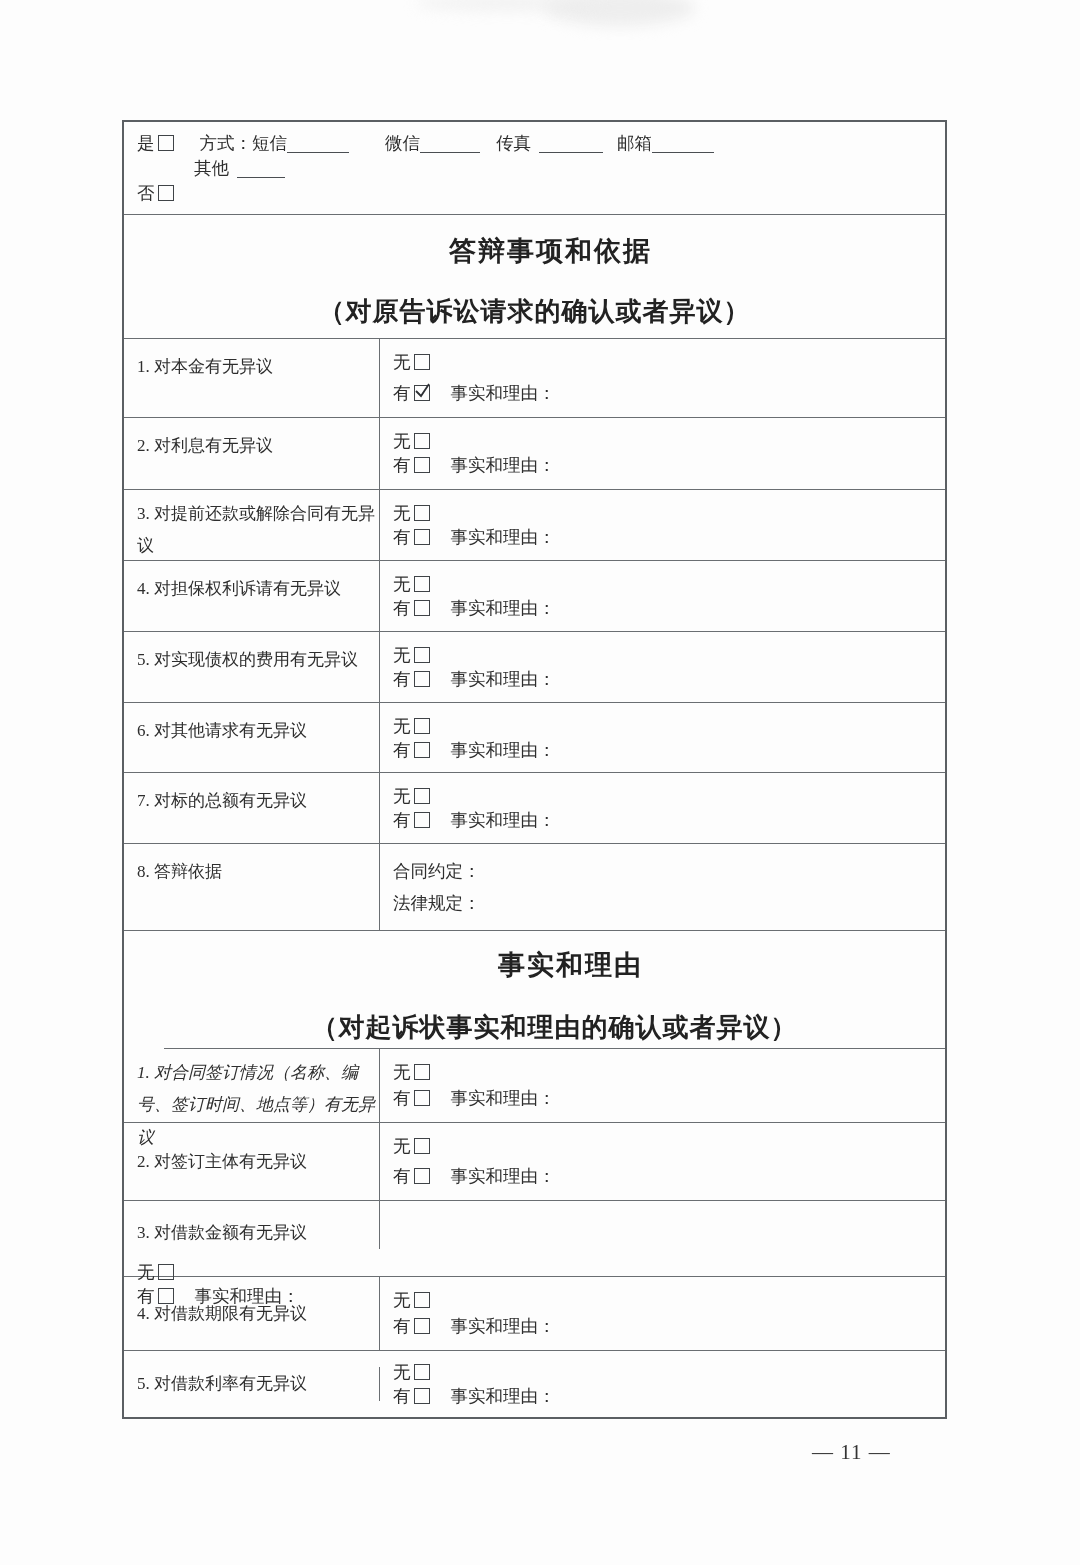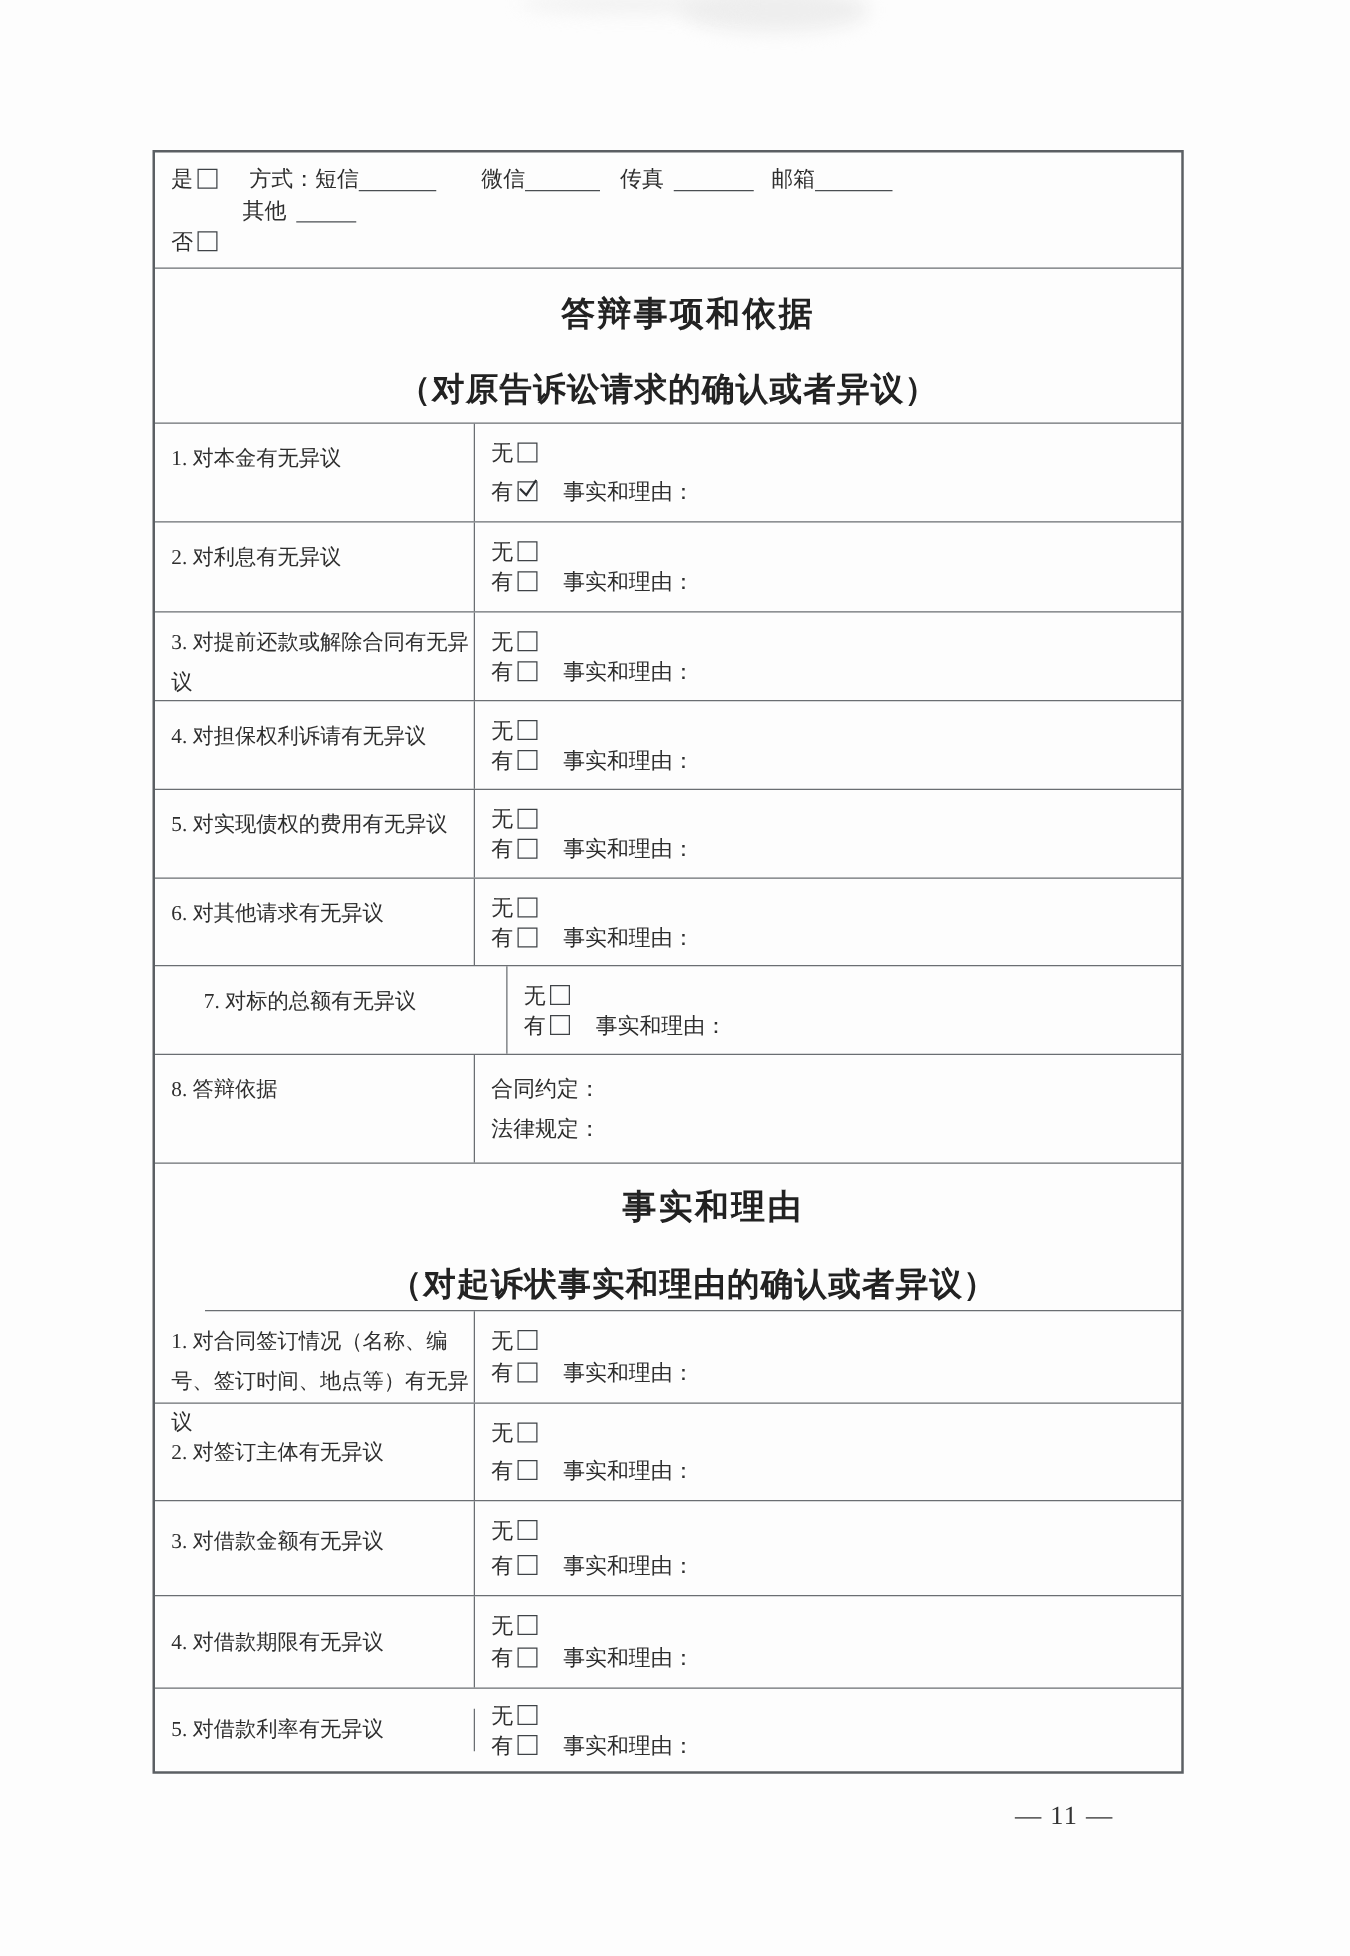--- a/index.html
+++ b/index.html
@@ -195,21 +195,21 @@
           <span class="cb"></span>
         </div>
       <div class="opt-line">
           <span>有</span>
           <span class="cb"></span>
           <span class="facts">事实和理由：</span>
         </div>
     </div>
   </div>
 
-  <div class="trow" style="height:71px;padding-left:26px;">
+  <div class="trow" style="height:71px;">
     <div class="cl">7. 对标的总额有无异议</div>
     <div class="cr">
       <div class="opt-line">
           <span>无</span>
           <span class="cb"></span>
         </div>
       <div class="opt-line">
           <span>有</span>
           <span class="cb"></span>
           <span class="facts">事实和理由：</span>
@@ -230,21 +230,21 @@
   </div>
 
   <div class="trow" style="height:118px;margin-left:40px;">
     <div class="hc hdr2">
       <span class="t1">事实和理由</span>
       <span class="t2">（对起诉状事实和理由的确认或者异议）</span>
     </div>
   </div>
 
   <div class="trow" style="height:74px;">
-    <div class="cl" style="padding-top:8px; line-height:1.9;">1. 对合同签订情况（名称、编号、签订时间、地点等）有无异议</div>
+    <div class="cl" style="padding-top:8px; line-height:1.9;font-style:italic;">1. 对合同签订情况（名称、编号、签订时间、地点等）有无异议</div>
     <div class="cr">
       <div class="opt-line">
           <span>无</span>
           <span class="cb"></span>
         </div>
       <div class="opt-line">
           <span>有</span>
           <span class="cb"></span>
           <span class="facts">事实和理由：</span>
         </div>
@@ -259,21 +259,21 @@
           <span class="cb"></span>
         </div>
       <div class="opt-line">
           <span>有</span>
           <span class="cb"></span>
           <span class="facts">事实和理由：</span>
         </div>
     </div>
   </div>
 
-  <div class="trow" style="height:76px;">
+  <div class="trow" style="height:76px;flex-direction:column;">
     <div class="cl" style="padding-top:15px;">3. 对借款金额有无异议</div>
     <div class="cr">
       <div class="opt-line">
           <span>无</span>
           <span class="cb"></span>
         </div>
       <div class="opt-line">
           <span>有</span>
           <span class="cb"></span>
           <span class="facts">事实和理由：</span>

